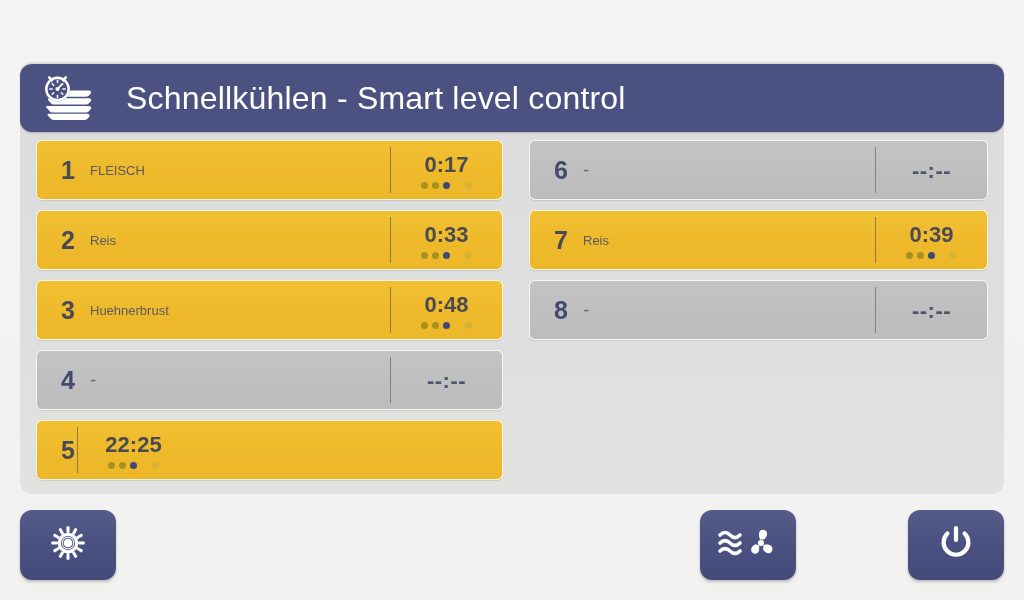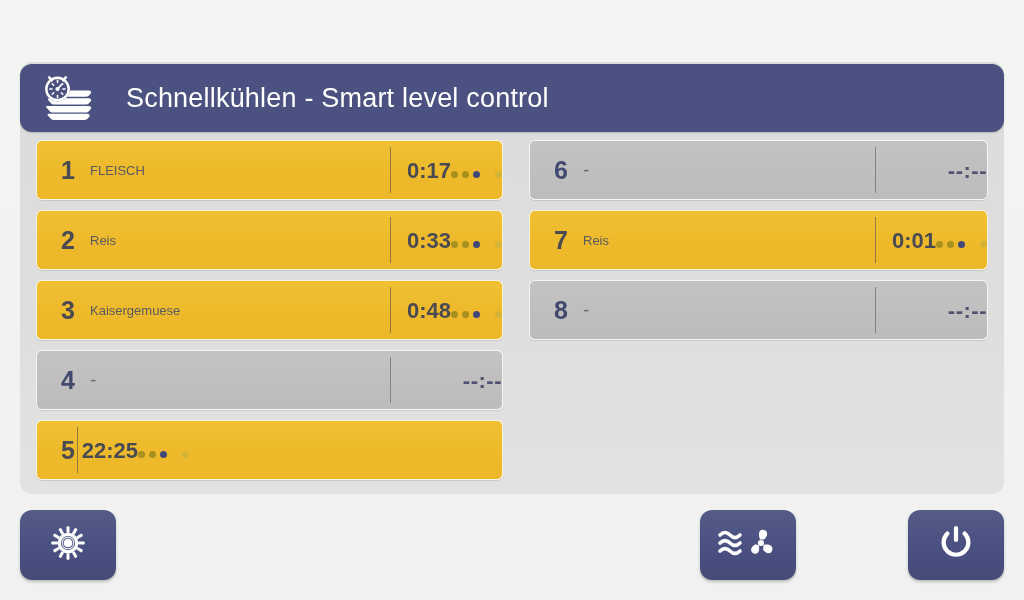--- a/index.html
+++ b/index.html
@@ -36,21 +36,21 @@
     box-shadow: 0 1px 2px rgba(0,0,0,0.18);
   }
   .header-icon {
     width: 72px; height: 68px;
     display: flex; align-items: center; justify-content: center;
     flex: 0 0 auto;
     margin-left: 10px;
   }
   .header-title {
     color: #ffffff;
-    font-size: 27px;
+    font-size: 32px;
     font-weight: 400;
     letter-spacing: 0.2px;
     margin-left: 24px;
     white-space: nowrap;
   }
 
   
   .rows-wrap {
     position: absolute;
     left: 20px; top: 140px;
@@ -111,23 +111,23 @@
     width: 1px;
     margin: 6px 0;
     background: rgba(70,70,80,0.55);
     flex: 0 0 auto;
   }
   .row.empty .row-sep { background: rgba(80,80,95,0.55); }
   .row-time-box {
     width: 111px;
     flex: 0 0 auto;
     display: flex;
-    flex-direction: row;
-    align-items: center;
-    justify-content: flex-end;
+    flex-direction: column;
+    align-items: center;
+    justify-content: center;
     padding-top: 2px;
   }
   .row-time {
     font-size: 22px;
     font-weight: bold;
     color: #4a4a52;
     line-height: 1;
   }
   .row.empty .row-time { color: #4f5370; letter-spacing: 0.5px; }
   .dots {
@@ -230,21 +230,21 @@
               <span class="dot filled"></span>
               <span class="dot filled"></span>
               <span class="dot current"></span>
               <span class="dot off"></span>
               <span class="dot faint"></span>
             </div>
           </div>
         </div>
         <div class="row active">
           <div class="row-num">3</div>
-          <div class="row-label">Kaisergemuese</div>
+          <div class="row-label">Huehnerbrust</div>
           <div class="row-sep"></div>
           <div class="row-time-box">
             <div class="row-time">0:48</div>
             <div class="dots">
               <span class="dot filled"></span>
               <span class="dot filled"></span>
               <span class="dot current"></span>
               <span class="dot off"></span>
               <span class="dot faint"></span>
             </div>
@@ -280,21 +280,21 @@
           <div class="row-sep"></div>
           <div class="row-time-box">
             <div class="row-time">--:--</div>
           </div>
         </div>
         <div class="row active">
           <div class="row-num">7</div>
           <div class="row-label">Reis</div>
           <div class="row-sep"></div>
           <div class="row-time-box">
-            <div class="row-time">0:01</div>
+            <div class="row-time">0:39</div>
             <div class="dots">
               <span class="dot filled"></span>
               <span class="dot filled"></span>
               <span class="dot current"></span>
               <span class="dot off"></span>
               <span class="dot faint"></span>
             </div>
           </div>
         </div>
         <div class="row empty">

